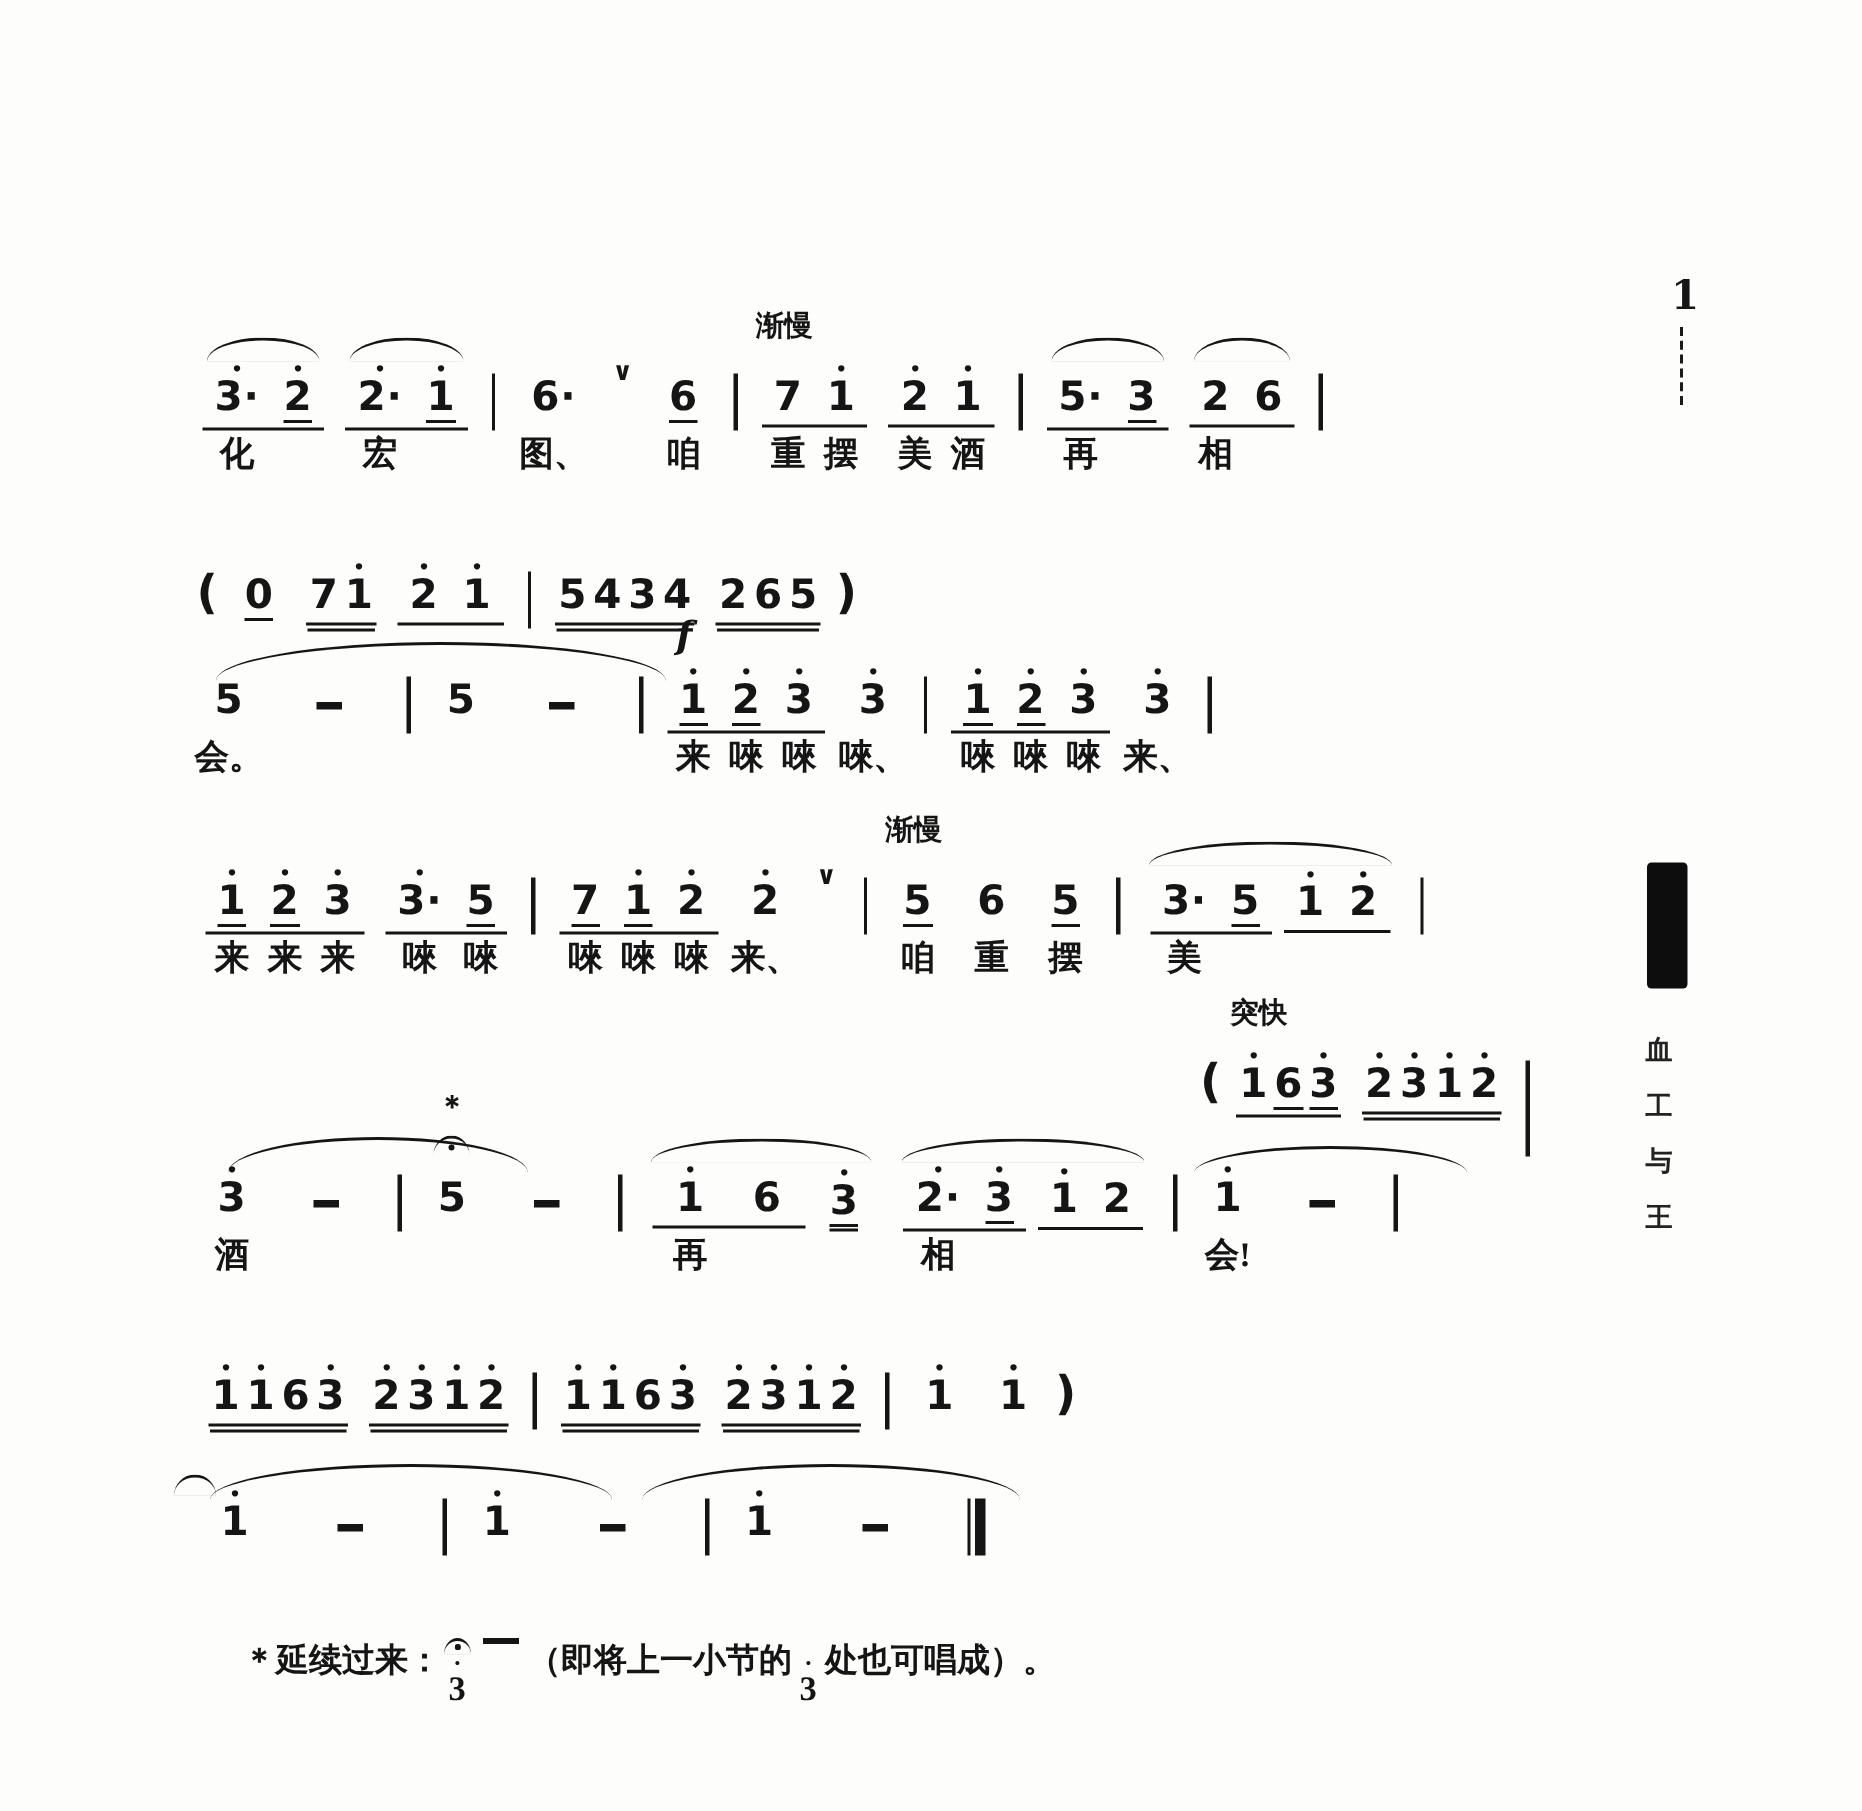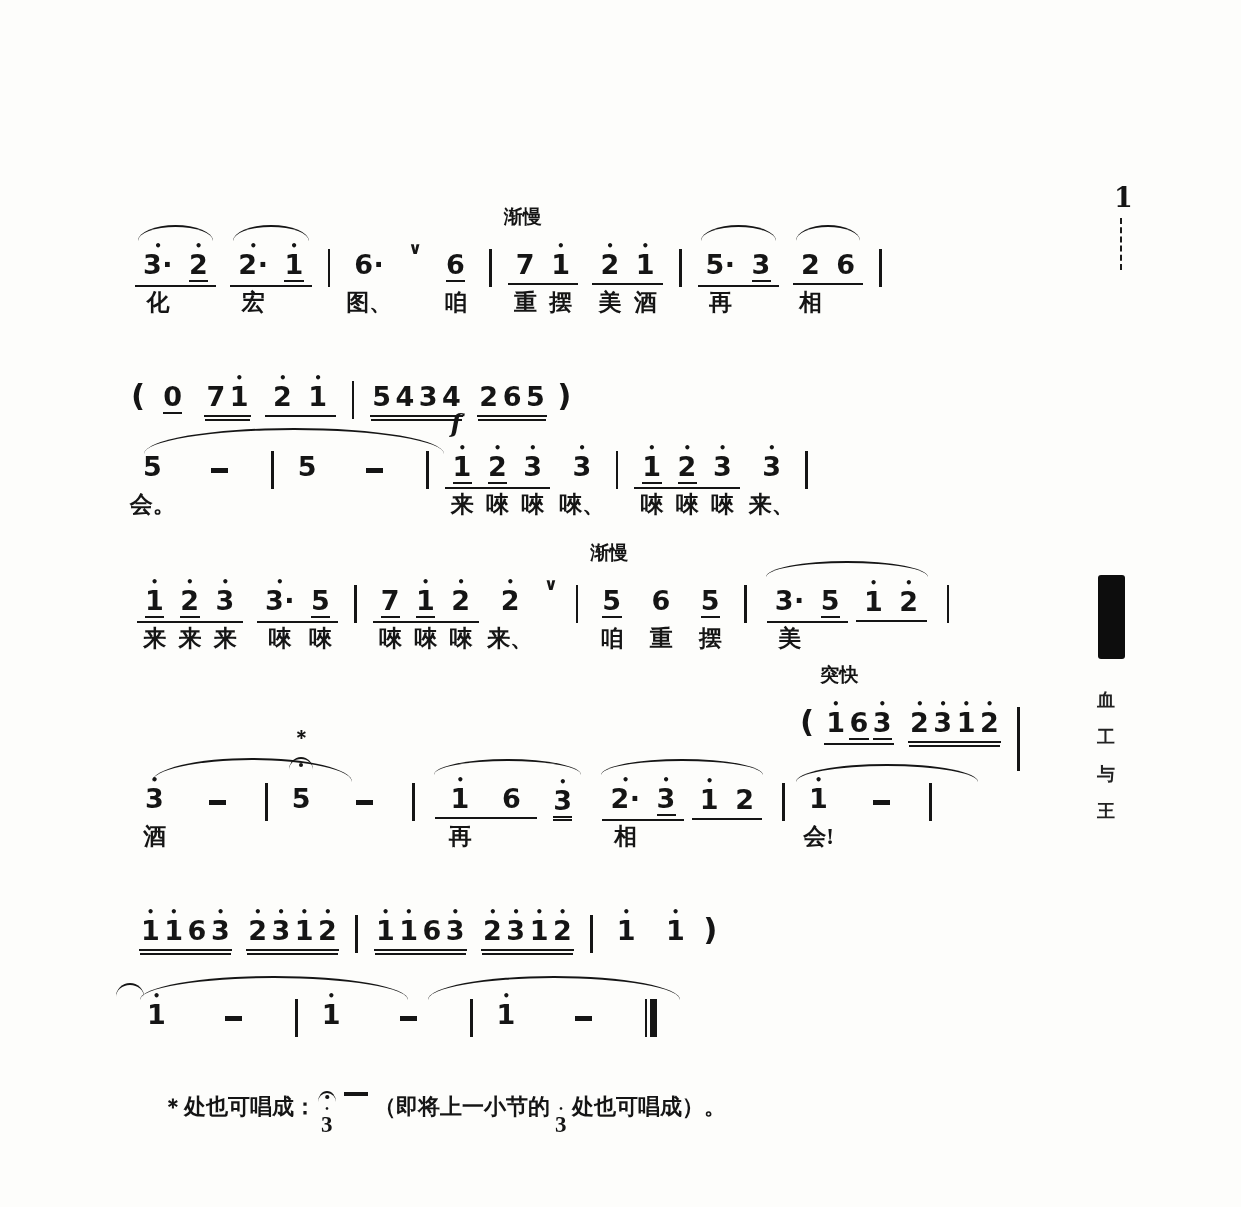--- a/index.html
+++ b/index.html
@@ -697,21 +697,21 @@
       </span>
       <span class="dashT" data-name="dash-line"></span>
       <div class="endbar" data-name="final-barline">
         <i class="thin" data-name="final-barline-thin"></i>
         <i class="thick" data-name="final-barline-thick"></i>
       </div>
     </div>
 
   <div class="fn" data-name="footnote">
     <span data-name="footnote-marker">＊</span>
-    <span data-name="footnote-text">处也可唱成：</span>
+    <span data-name="footnote-text">延续过来：</span>
     <span class="fn-slot" id="fn-note-1" data-name="footnote-note"><span class="n ferm" data-name="fermata-note">
           <span class="od" data-name="octave-dot">•</span>
           <span class="ch" data-name="note-digit">3</span>
         </span></span>
     <span class="fn-dash" data-name="dash-line"></span>
     <span data-name="footnote-text">（即将上一小节的</span>
     <span class="fn-slot" id="fn-note-2" data-name="footnote-note"><span class="n" data-name="note">
           <span class="od" data-name="octave-dot">•</span>
           <span class="ch" data-name="note-digit">3</span>
         </span></span>

